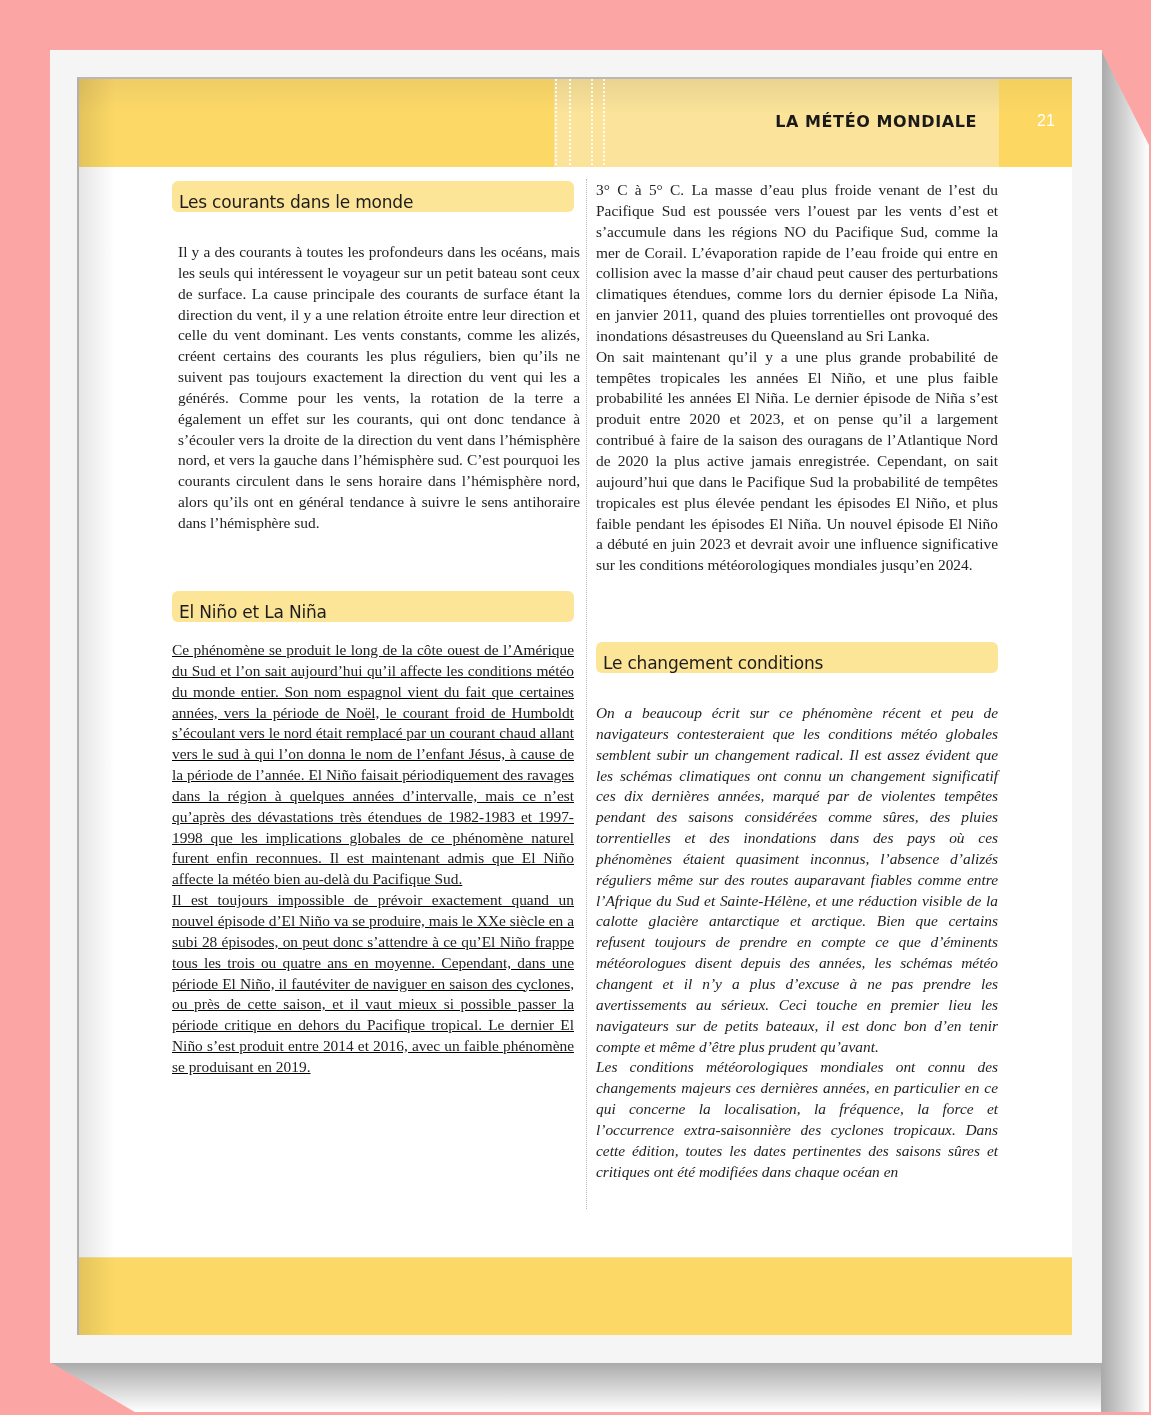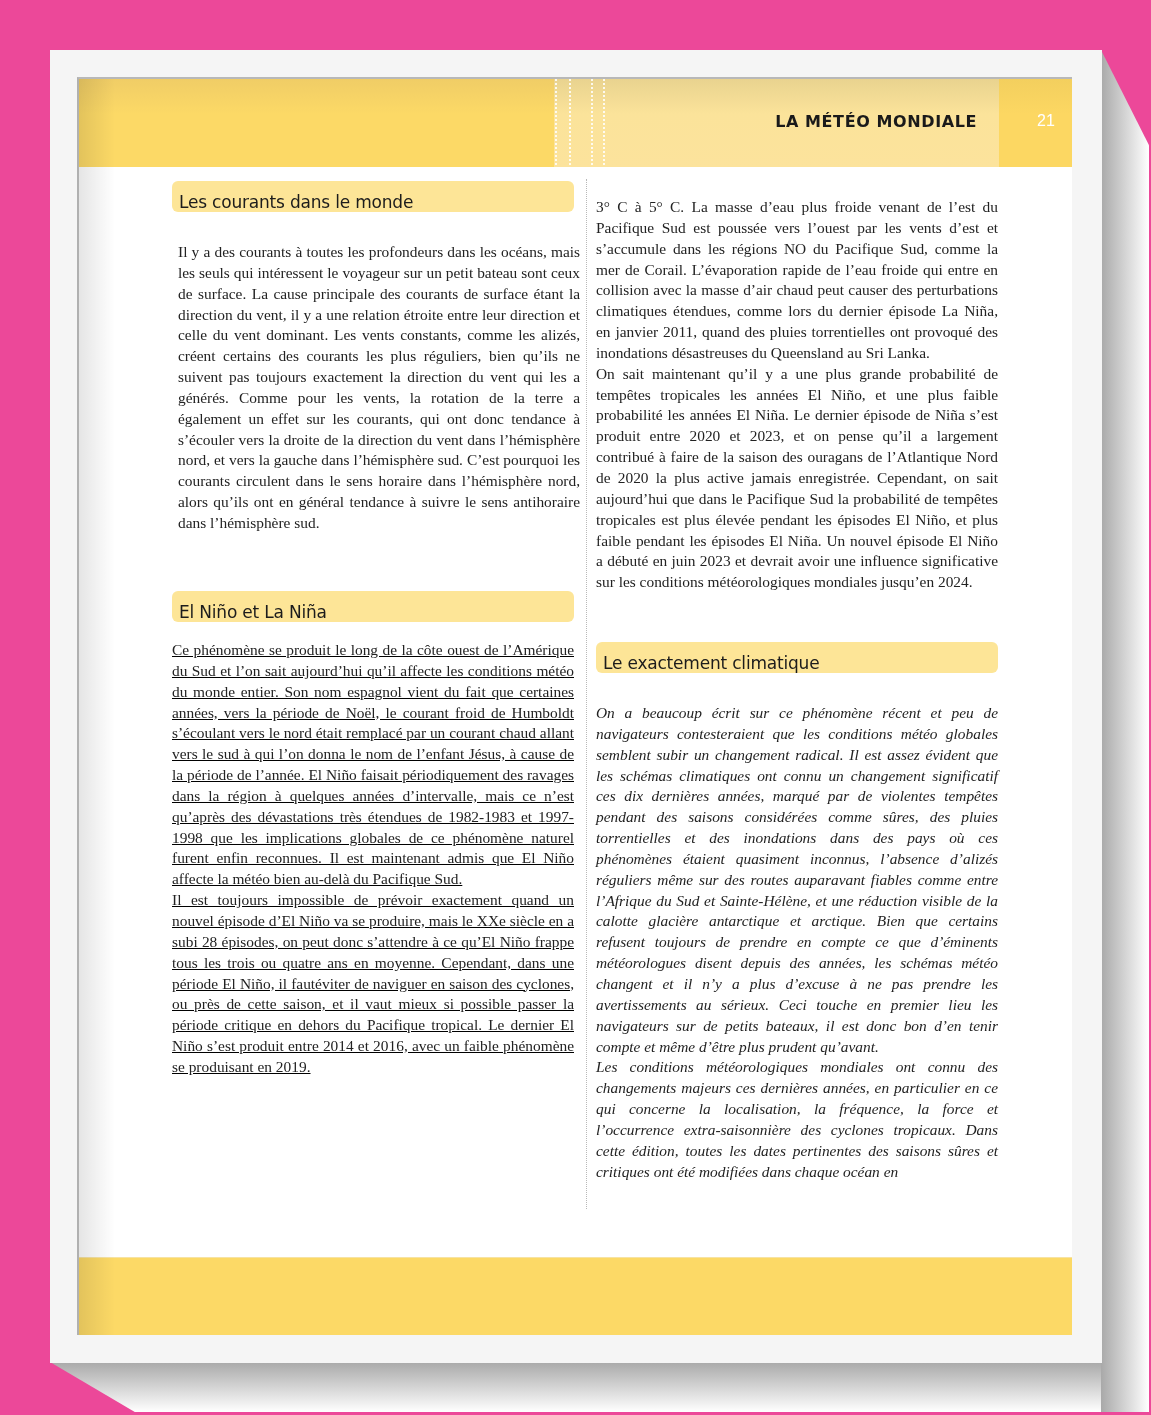--- a/index.html
+++ b/index.html
@@ -2,21 +2,21 @@
 <html><head>
   <meta charset="utf-8">
   <style>
     * { box-sizing: border-box; margin: 0; padding: 0; }
     html, body {
       width: 1151px; height: 1415px;
       background: #ffffff;
       overflow: hidden;
       font-family: "Liberation Serif", serif;
     }
-    .stage { position: relative; width: 1151px; height: 1415px; background: #ec4899; }
+    .stage { position: relative; width: 1151px; height: 1415px; background: #fca5a5; }
 
     
     .shadow-bottom {
       position: absolute; left: 50px; top: 1362px; width: 1060px; height: 50px;
       background: linear-gradient(to bottom, #a9a9a9 0%, #d8d8d8 55%, #ffffff 100%);
       clip-path: polygon(0 0, 100% 0, 100% 100%, 8% 100%);
     }
     .shadow-right {
       position: absolute; left: 1101px; top: 50px; width: 48px; height: 1362px;
       background: linear-gradient(to right, #a9a9a9 0%, #d8d8d8 55%, #ffffff 100%);
@@ -109,21 +109,21 @@
       color: #222;
       text-align: justify;
       hyphens: manual;
     }
 
     .sec1-head { position: absolute; top: 102px; left: 0; width: 402px; }
     .sec1-body { position: absolute; top: 163px; left: 6px; width: 402px; }
     .sec2-head { position: absolute; top: 512px; left: 0; width: 402px; }
     .sec2-body { position: absolute; top: 561px; left: 0; width: 402px; text-decoration: underline; }
 
-    .r-body1 { position: absolute; top: 118px; left: 0; width: 402px; }
+    .r-body1 { position: absolute; top: 101px; left: 0; width: 402px; }
     .sec3-head { position: absolute; top: 563px; left: 0; width: 402px; }
     .sec3-body { position: absolute; top: 624px; left: 0; width: 402px; font-style: italic; }
   </style>
 </head>
 <body>
 
 <div class="stage">
   <div class="shadow-bottom"></div>
   <div class="shadow-right"></div>
 
@@ -151,21 +151,21 @@
         <p class="para">Il est toujours impossible de prévoir exactement quand un nouvel épisode d’El Niño va se produire, mais le XXe siècle en a subi 28 épisodes, on peut donc s’attendre à ce qu’El Niño frappe tous les trois ou quatre ans en moyenne. Cependant, dans une période El Niño, il fautéviter de naviguer en saison des cyclones, ou près de cette saison, et il vaut mieux si possible passer la période critique en dehors du Pacifique tropical. Le dernier El Niño s’est produit entre 2014 et 2016, avec un faible phénomène se produisant en 2019.</p>
       </div>
     </div>
 
     <div class="column col-right">
       <div class="r-body1">
         <p class="para">3° C à 5° C. La masse d’eau plus froide venant de l’est du Pacifique Sud est poussée vers l’ouest par les vents d’est et s’accumule dans les régions NO du Pacifique Sud, comme la mer de Corail. L’évaporation rapide de l’eau froide qui entre en collision avec la masse d’air chaud peut causer des perturbations climatiques étendues, comme lors du dernier épisode La Niña, en janvier 2011, quand des pluies torrentielles ont provoqué des inondations désastreuses du Queensland au Sri Lanka.</p>
         <p class="para">On sait maintenant qu’il y a une plus grande probabilité de tempêtes tropicales les années El Niño, et une plus faible probabilité les années El Niña. Le dernier épisode de Niña s’est produit entre 2020 et 2023, et on pense qu’il a largement contribué à faire de la saison des ouragans de l’Atlantique Nord de 2020 la plus active jamais enregistrée. Cependant, on sait aujourd’hui que dans le Pacifique Sud la probabilité de tempêtes tropicales est plus élevée pendant les épisodes El Niño, et plus faible pendant les épisodes El Niña. Un nouvel épisode El Niño a débuté en juin 2023 et devrait avoir une influence significative sur les conditions météorologiques mondiales jusqu’en 2024.</p>
       </div>
 
-      <h2 class="section-head sec3-head">Le exactement climatique</h2>
+      <h2 class="section-head sec3-head">Le changement conditions</h2>
       <div class="sec3-body">
         <p class="para">On a beaucoup écrit sur ce phénomène récent et peu de navigateurs contesteraient que les conditions météo globales semblent subir un changement radical. Il est assez évident que les schémas climatiques ont connu un changement significatif ces dix dernières années, marqué par de violentes tempêtes pendant des saisons considérées comme sûres, des pluies torrentielles et des inondations dans des pays où ces phénomènes étaient quasiment inconnus, l’absence d’alizés réguliers même sur des routes auparavant fiables comme entre l’Afrique du Sud et Sainte-Hélène, et une réduction visible de la calotte glacière antarctique et arctique. Bien que certains refusent toujours de prendre en compte ce que d’éminents météorologues disent depuis des années, les schémas météo changent et il n’y a plus d’excuse à ne pas prendre les avertissements au sérieux. Ceci touche en premier lieu les navigateurs sur de petits bateaux, il est donc bon d’en tenir compte et même d’être plus prudent qu’avant.</p>
         <p class="para">Les conditions météorologiques mondiales ont connu des changements majeurs ces dernières années, en particulier en ce qui concerne la localisation, la fréquence, la force et l’occurrence extra-saisonnière des cyclones tropicaux. Dans cette édition, toutes les dates pertinentes des saisons sûres et critiques ont été modifiées dans chaque océan en</p>
       </div>
     </div>
 
     <div class="footer-band"></div>
   </div>
 </div>
 

